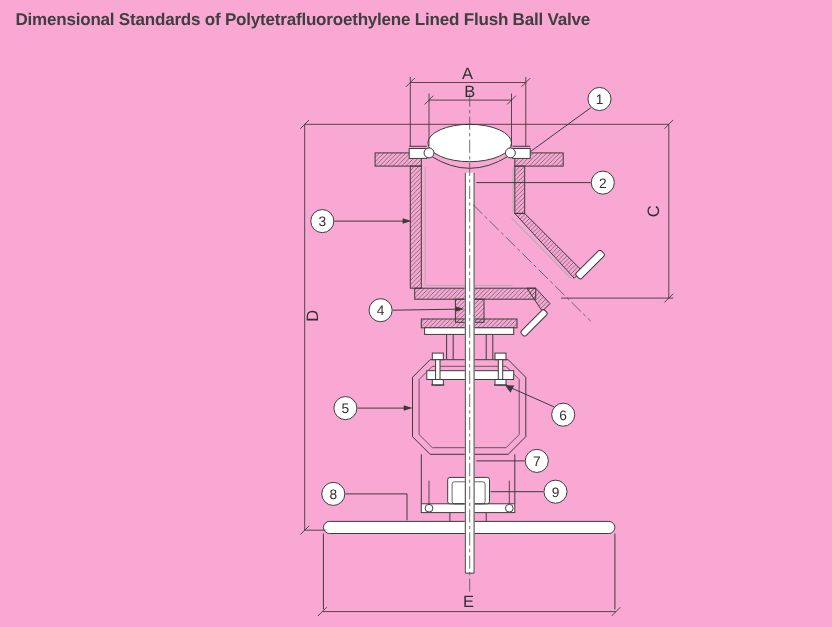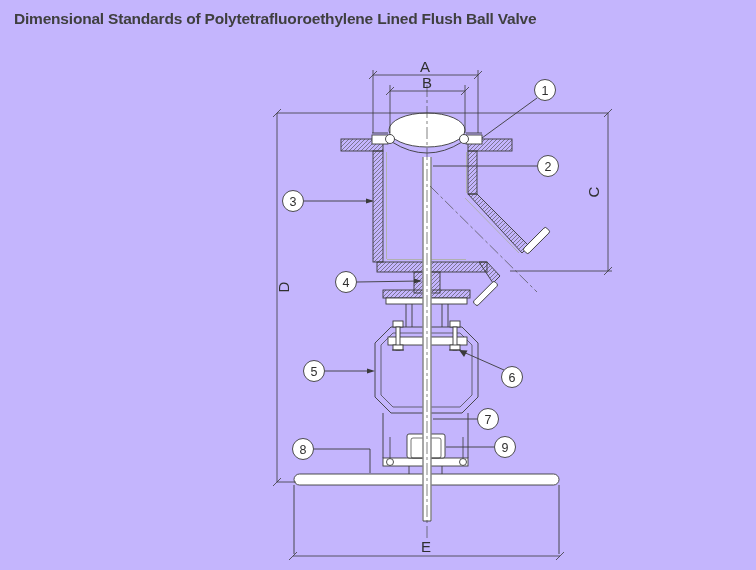--- a/index.html
+++ b/index.html
@@ -1,16 +1,16 @@
 <!DOCTYPE html>
 <html><head>
 <meta charset="utf-8">
 <style>
   html,body{margin:0;padding:0;background:#ffffff;}
-  .page{position:relative;width:756px;height:570px;background:#c4b5fd;overflow:hidden;
+  .page{position:relative;width:756px;height:570px;background:#f9a8d4;overflow:hidden;
         font-family:"Liberation Sans",sans-serif;}
   .title{position:absolute;left:14px;top:10px;margin:0;font-size:15.5px;font-weight:bold;
          letter-spacing:-0.2px;color:#3f3f3f;font-family:"Liberation Sans",sans-serif;}
   svg.drawing{position:absolute;left:0;top:0;}
   svg text{font-family:"Liberation Sans",sans-serif;fill:#2f2f2f;}
   .dimtext{font-size:15px;}
   .parttext{font-size:12.5px;}
 </style>
 </head>
 <body>

